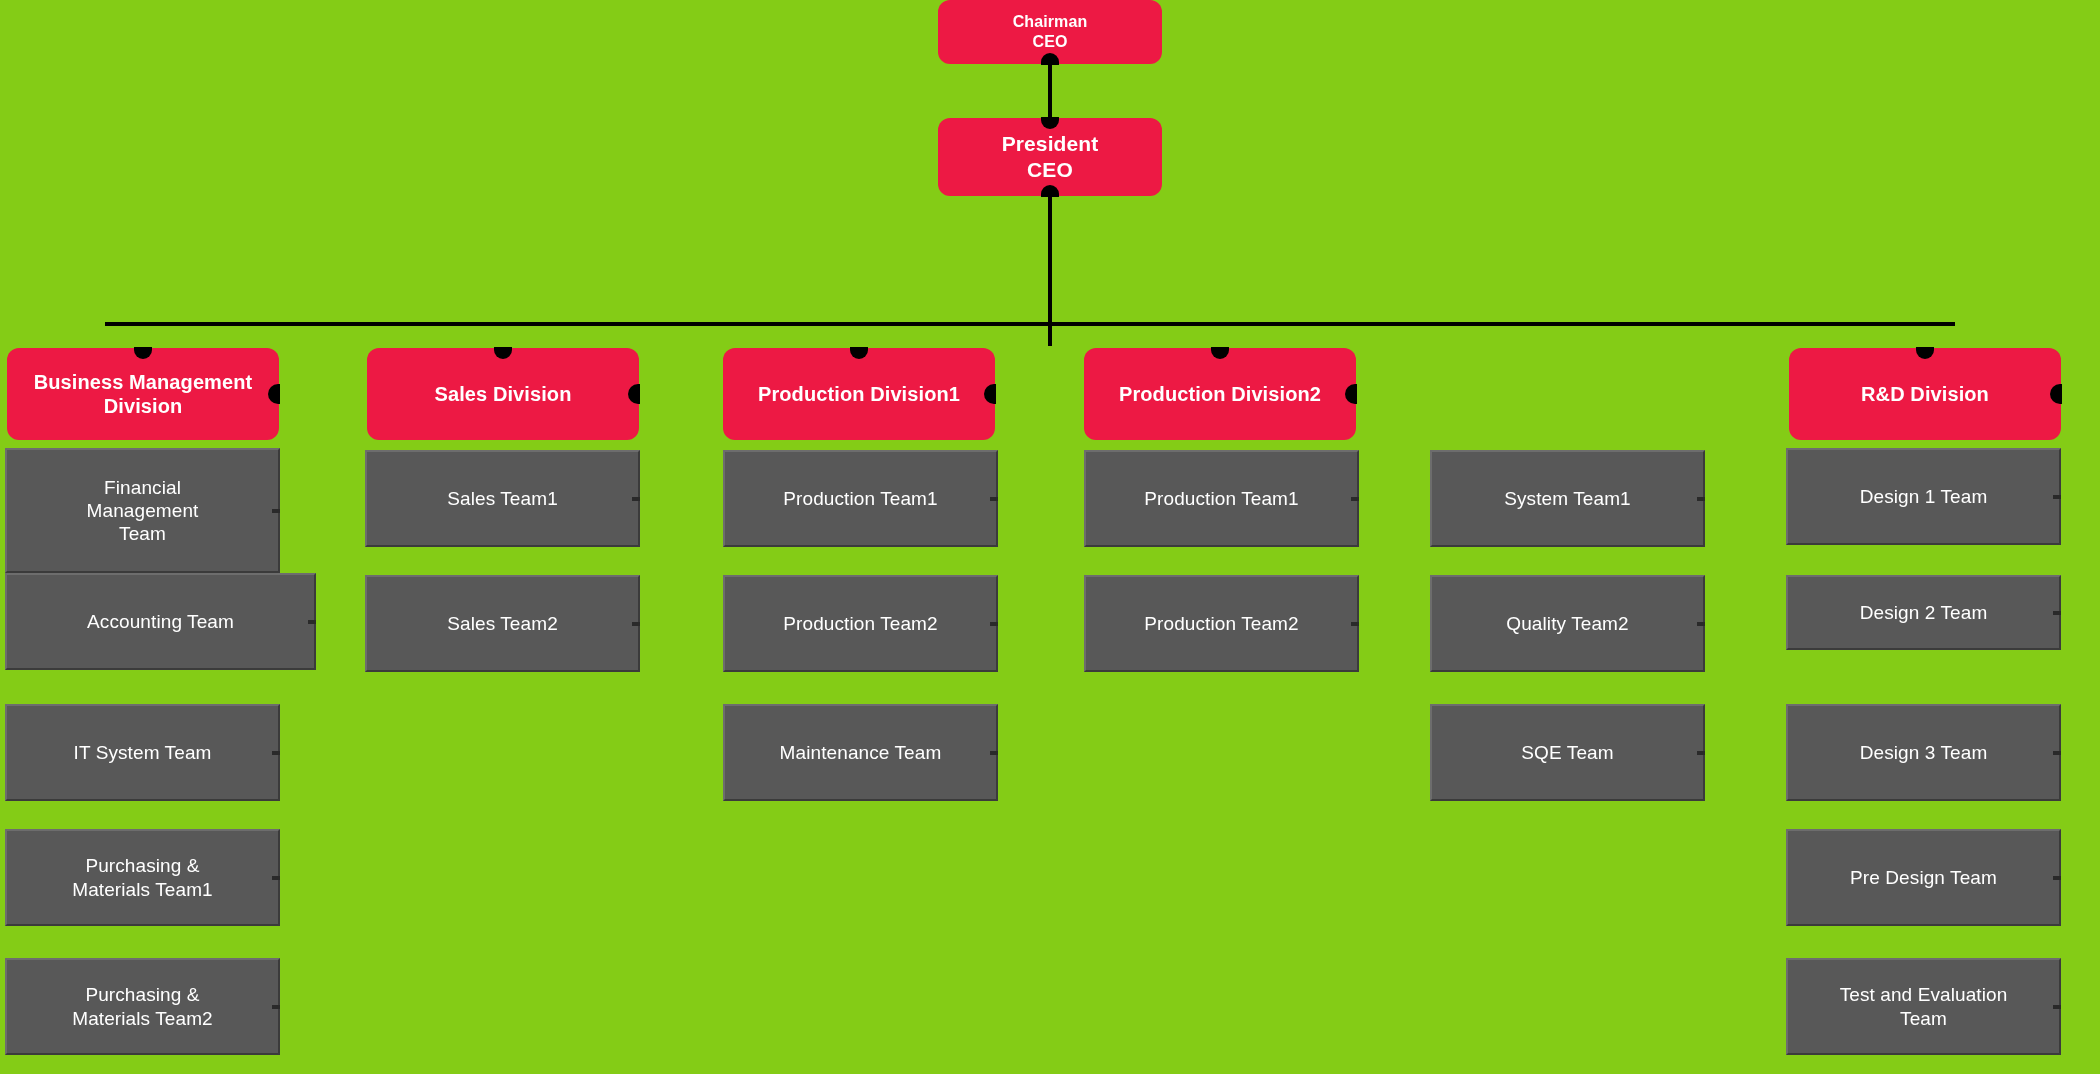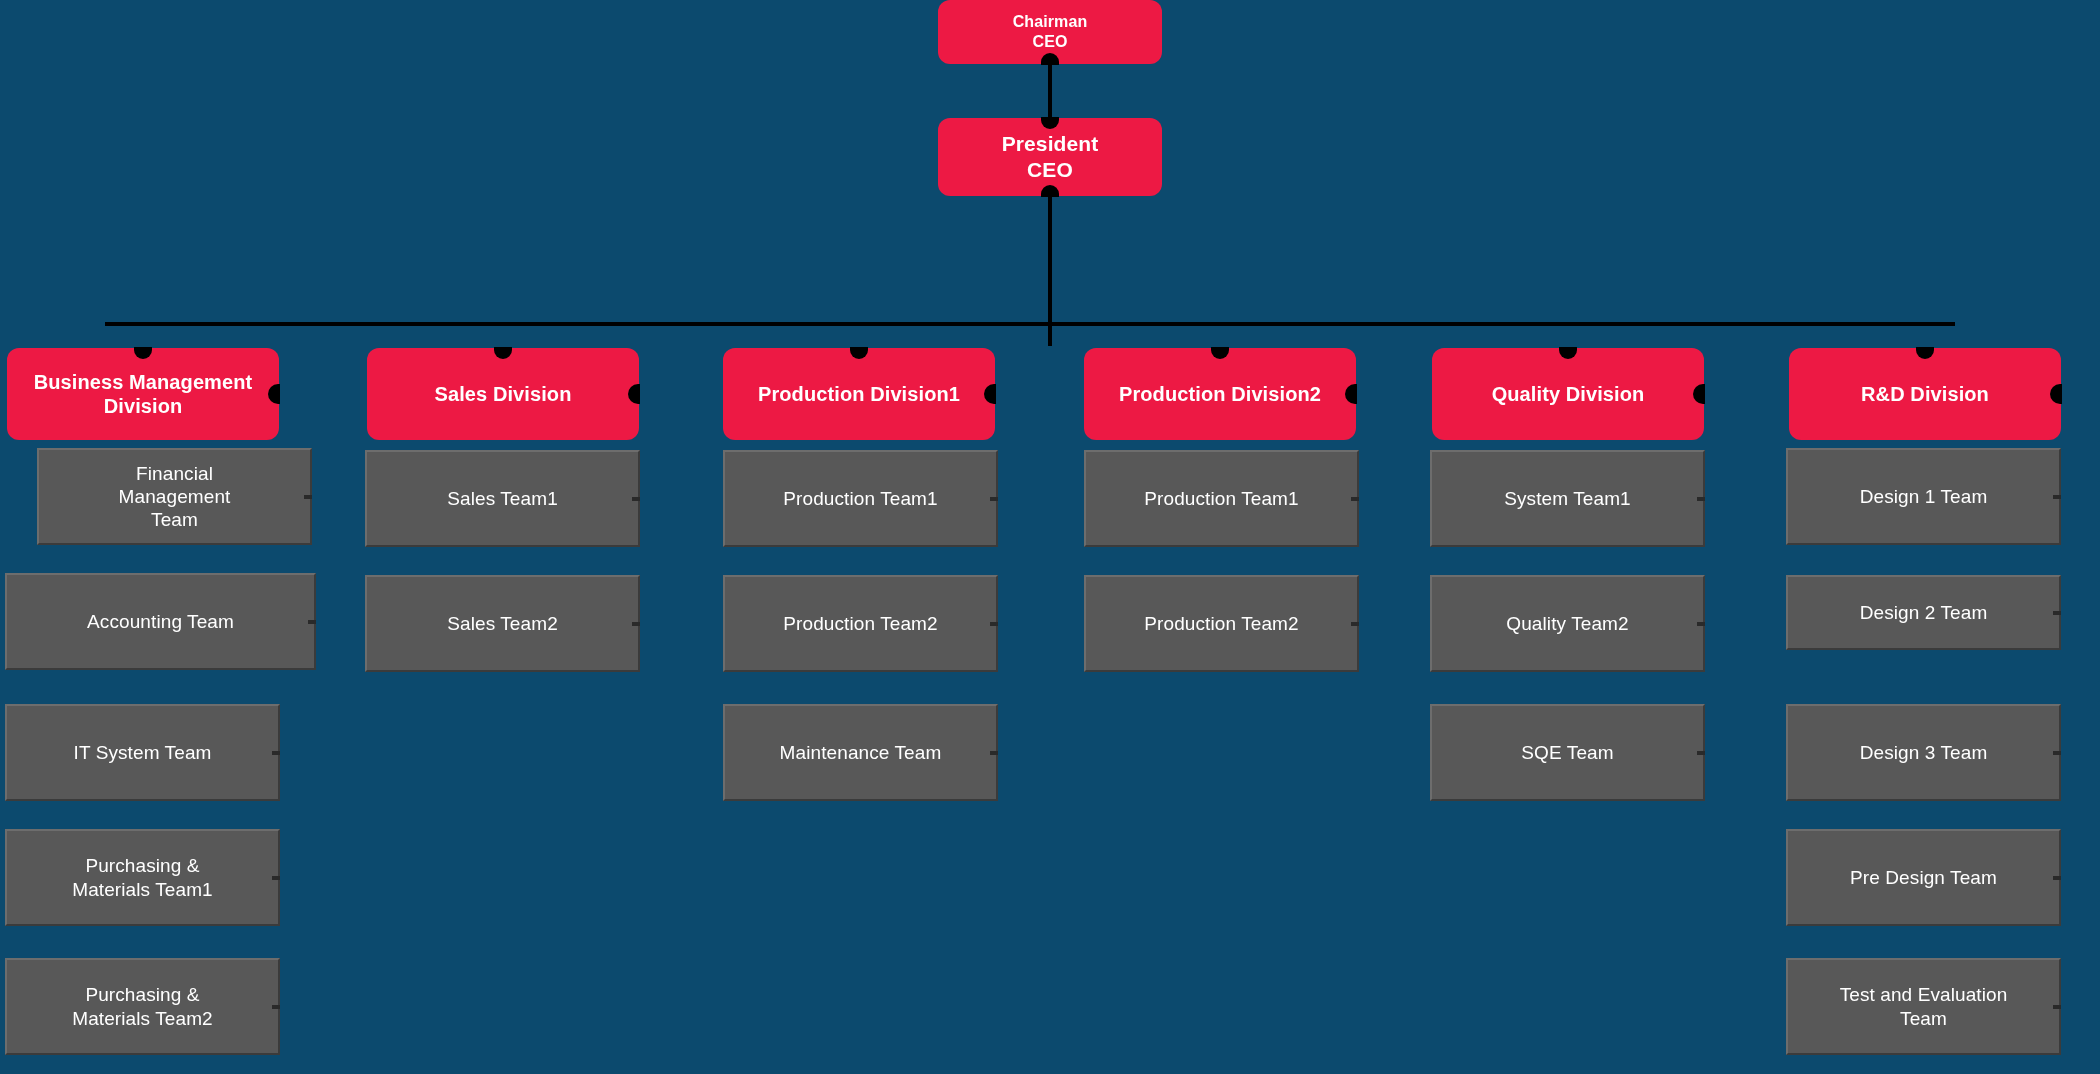--- a/index.html
+++ b/index.html
@@ -10,21 +10,21 @@
   }
   body {
     font-family: "Liberation Sans", "DejaVu Sans", sans-serif;
     -webkit-font-smoothing: antialiased;
   }
 
   #chart {
     position: relative;
     width: 2100px;
     height: 1074px;
-    background: #0c4a6e;
+    background: #84cc16;
     overflow: hidden;
   }
 
   
   .node {
     position: absolute;
     box-sizing: border-box;
     display: flex;
     align-items: center;
     justify-content: center;
@@ -129,21 +129,21 @@
     <span class="anchor top"></span>
     <span class="anchor bottom"></span>
   </div>
 
   <div class="node red" style="left:7px; top:348px; width:272px; height:92px; font-size:20px;">
     <span class="label">Business Management
 Division</span>
     <span class="anchor top"></span>
     <span class="anchor right"></span>
   </div>
-  <div class="node gray" style="left:5px; top:448px; width:275px; height:97px; font-size:19px;margin-left:32px;">
+  <div class="node gray" style="left:5px; top:448px; width:275px; height:125px; font-size:19px;">
     <span class="label">Financial
 Management
 Team</span>
     <span class="tick-right"></span>
   </div>
   <div class="node gray" style="left:5px; top:573px; width:311px; height:97px; font-size:19px;">
     <span class="label">Accounting Team</span>
     <span class="tick-right"></span>
   </div>
   <div class="node gray" style="left:5px; top:704px; width:275px; height:97px; font-size:19px;">
@@ -200,25 +200,20 @@
   </div>
   <div class="node gray" style="left:1084px; top:450px; width:275px; height:97px; font-size:19px;">
     <span class="label">Production Team1</span>
     <span class="tick-right"></span>
   </div>
   <div class="node gray" style="left:1084px; top:575px; width:275px; height:97px; font-size:19px;">
     <span class="label">Production Team2</span>
     <span class="tick-right"></span>
   </div>
 
-  <div class="node red" style="left:1432px; top:348px; width:272px; height:92px; font-size:20px;">
-    <span class="label">Quality Division</span>
-    <span class="anchor top"></span>
-    <span class="anchor right"></span>
-  </div>
   <div class="node gray" style="left:1430px; top:450px; width:275px; height:97px; font-size:19px;">
     <span class="label">System Team1</span>
     <span class="tick-right"></span>
   </div>
   <div class="node gray" style="left:1430px; top:575px; width:275px; height:97px; font-size:19px;">
     <span class="label">Quality Team2</span>
     <span class="tick-right"></span>
   </div>
   <div class="node gray" style="left:1430px; top:704px; width:275px; height:97px; font-size:19px;">
     <span class="label">SQE Team</span>

